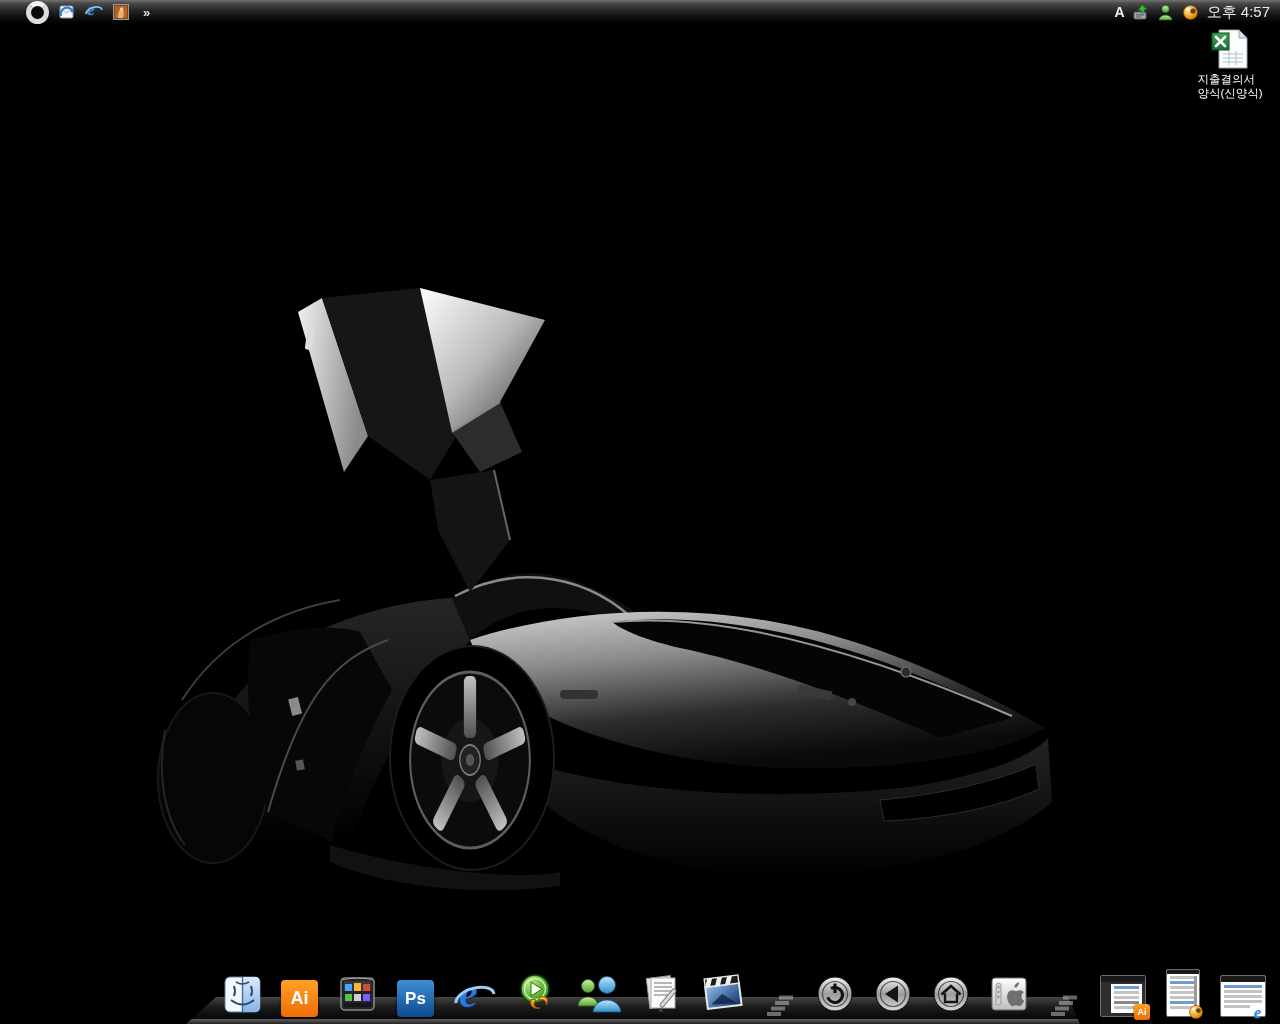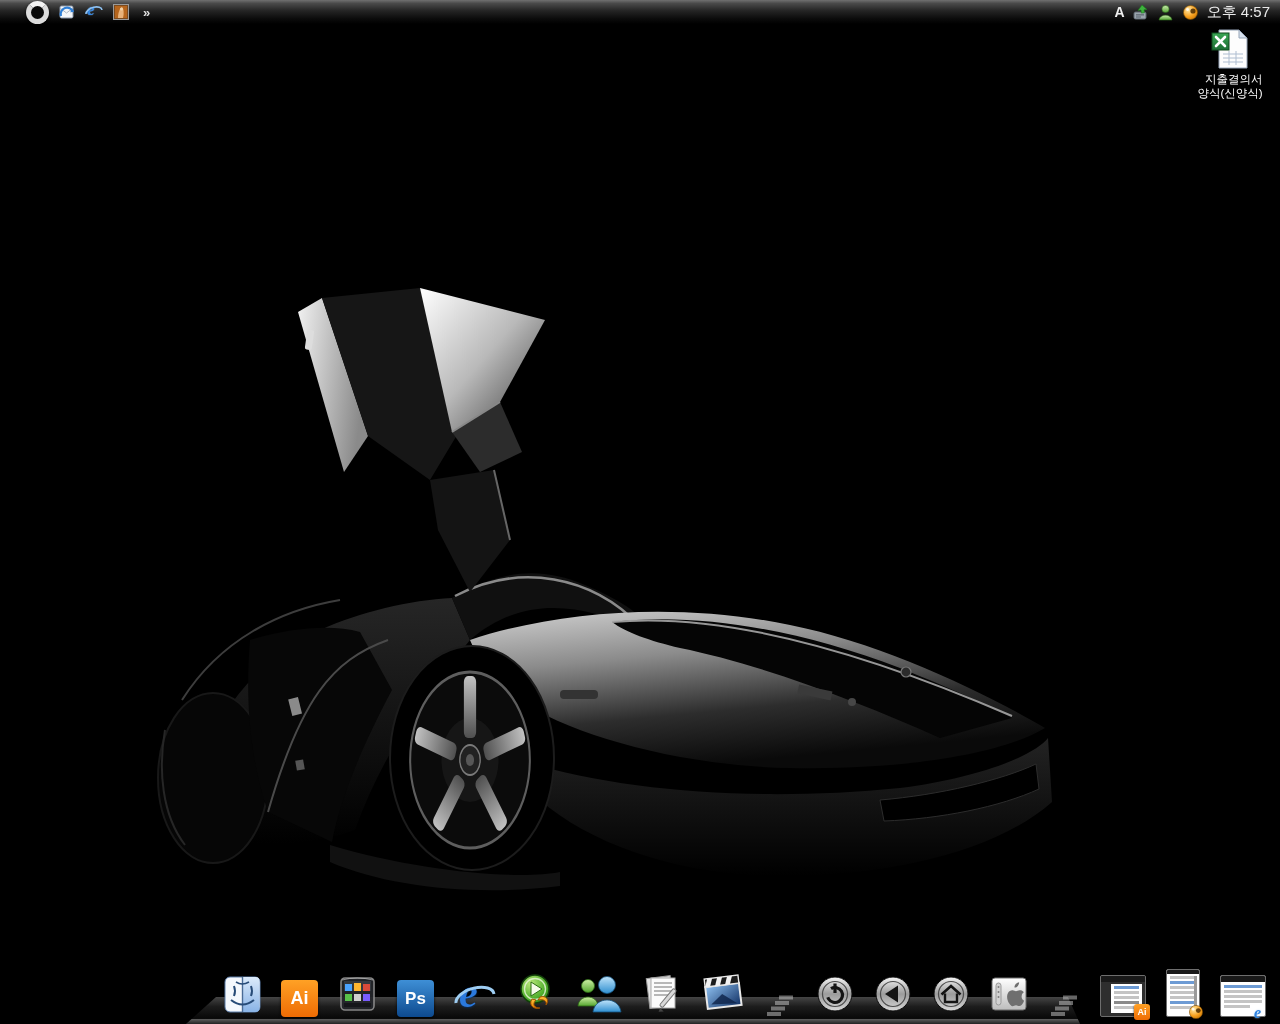--- a/index.html
+++ b/index.html
@@ -21,21 +21,21 @@
 
   
   .e-sm{position:relative;width:18px;height:18px;}
   .e-sm .e{position:absolute;left:2px;top:-3px;font:italic bold 17px "Liberation Serif",serif;color:#2f83e0;
     text-shadow:0 0 1px #9cc6f0;}
   .e-sm svg{position:absolute;left:0;top:0;}
 
   
   .desk-icon{position:absolute;top:28px;right:4px;width:92px;z-index:5;display:flex;
     flex-direction:column;align-items:center;cursor:default;}
-  .desk-label{margin-top:2px;text-align:right;font-size:11.5px;line-height:1.25;color:#fff;
+  .desk-label{margin-top:2px;text-align:left;font-size:11.5px;line-height:1.25;color:#fff;
     text-shadow:1px 1px 2px #000,0 0 3px #000;}
 
   
   .wall{position:absolute;inset:0;z-index:1;}
 
   
   .shelf{position:absolute;left:186px;bottom:0;width:894px;height:27px;z-index:3;
     clip-path:polygon(30px 0,calc(100% - 12px) 0,100% 100%,0 100%);
     background:linear-gradient(180deg,#454545 0%,#1d1d1d 35%,#0a0a0a 75%,#101010 100%);}
   .shelf:after{content:"";position:absolute;left:0;right:0;bottom:0;height:5px;

